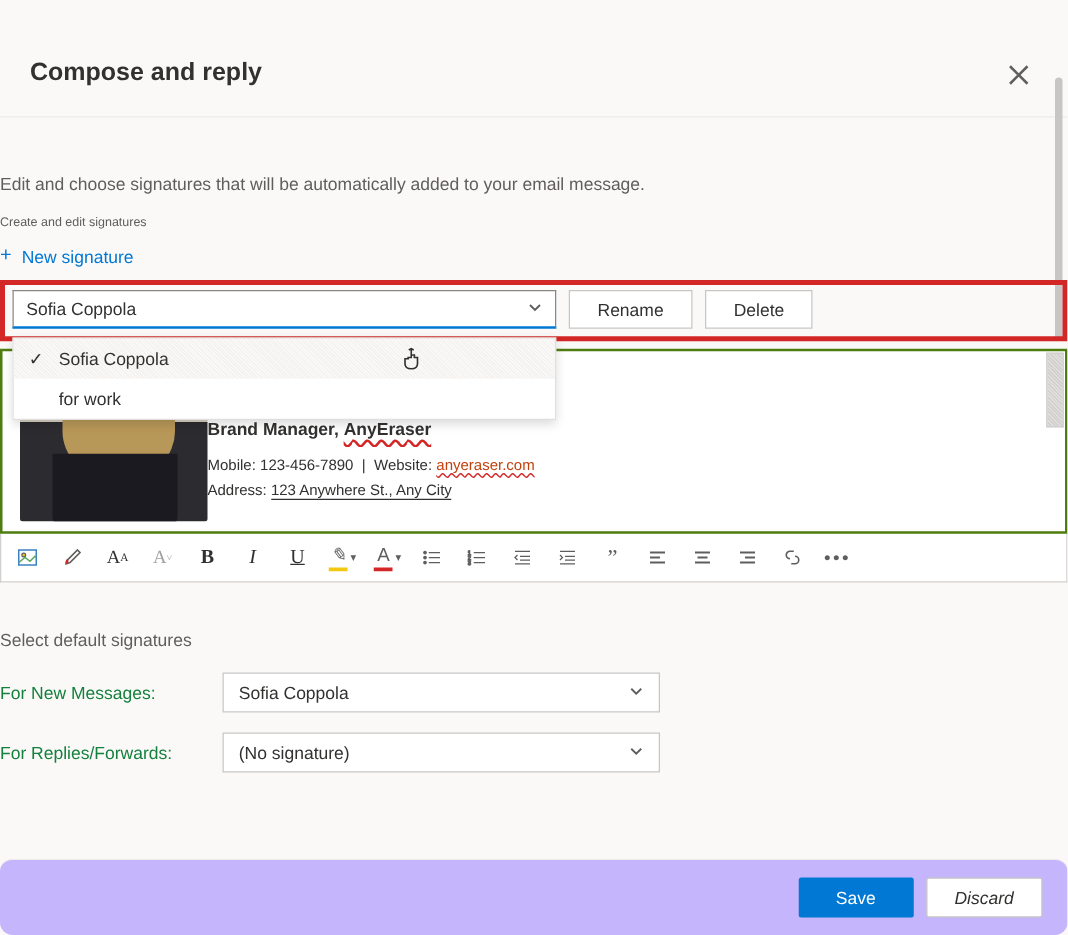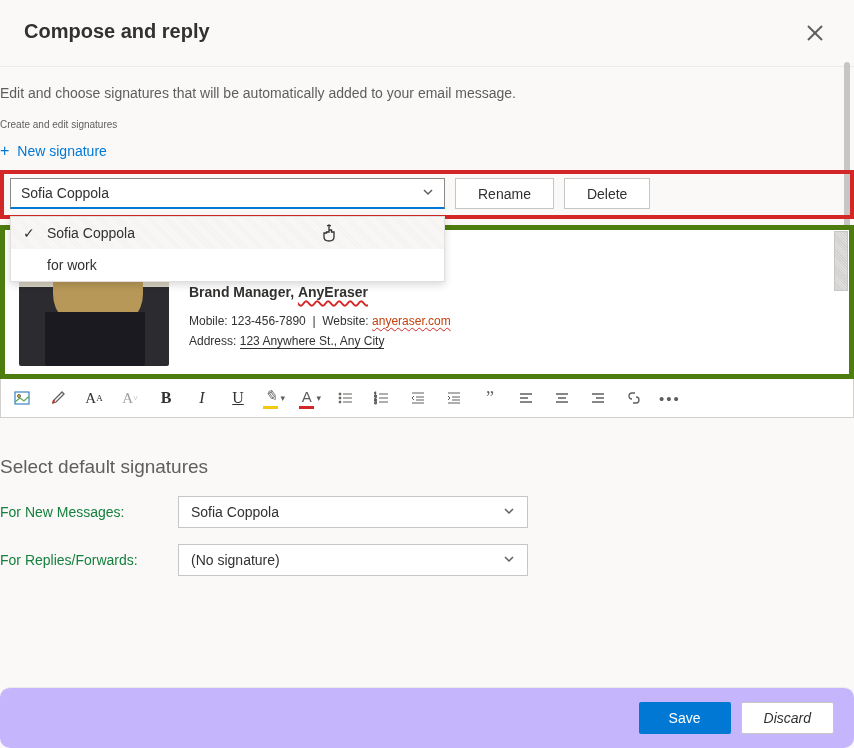--- a/index.html
+++ b/index.html
@@ -4,21 +4,21 @@
   <style>
     * { box-sizing: border-box; margin: 0; padding: 0; }
     body {
       font-family: 'Segoe UI', Arial, sans-serif;
       background: #faf9f8;
       width: 854px;
       height: 748px;
       overflow: hidden;
       position: relative;
     }
-    .container { padding: 20px 24px 0 24px; }
+    .container { padding: 20px 24px 0 24px; margin-top: 27px; }
     .header { display: flex; justify-content: space-between; align-items: flex-start; }
     .title { font-size: 20px; font-weight: 700; color: #323130; }
     .close-btn { cursor: pointer; color: #605e5c; font-size: 22px; padding: 2px 6px; }
     .divider-top { height: 1px; background: #edebe9; margin-top: 16px; }
     .content { padding: 18px 0 0 0; position: relative; }
     .section-title { font-size: 16px; font-weight: 600; color: #323130; margin-bottom: 10px; }
     .section-desc { font-size: 14px; color: #605e5c; margin-bottom: 18px; }
     .subheading { font-size: 10px; color: #605e5c; margin-bottom: 12px; }
     .new-sig-link { display: flex; align-items: center; gap: 8px; color: #0078d4; font-size: 14px; cursor: pointer; margin-bottom: 10px; }
     .plus { font-size: 16px; font-weight: 400; }
@@ -79,26 +79,25 @@
     .cursor-icon {
       position: absolute;
       left: 310px;
       top: 6px;
       font-size: 16px;
       color: #323130;
     }
 
     .editor-wrap { margin-top: 6px; }
     .preview-box {
-      border: 5px solid #4d7c0f;
+      border: 2px solid #4d7c0f;
       background: #fff;
       position: relative;
       display: flex;
       padding: 14px 14px 8px 14px;
-      gap: 20px;
       min-height: 136px;
     }
     .avatar {
       width: 150px;
       height: 122px;
       background: linear-gradient(to bottom, #d6d0c0 0%, #d6d0c0 35%, #2b2b30 35%, #2b2b30 100%);
       border-radius: 2px;
       position: relative;
       flex: 0 0 150px;
       overflow: hidden;
@@ -168,21 +167,21 @@
     .tb-btn.italic { font-style: italic; font-family: 'Times New Roman', serif; color:#323130; font-size:16px;}
     .tb-btn.underline-l { text-decoration: underline; font-family: 'Times New Roman', serif; color:#323130; font-size:16px;}
     .ul-red { display:inline-block; width:18px; text-align:center; }
     .ul-red .bar { display:block; height:3px; background:#d32626; margin-top:1px;}
     .ul-yellow .bar { background:#f2c811; }
     .caret-sm { font-size:9px; margin-left:2px; color:#605e5c; }
     .quote-mark { font-family: Georgia, serif; font-size: 18px; }
     .ellipsis { letter-spacing: 2px; }
 
     .defaults-section { margin-top: 38px; }
-    .defaults-heading { font-size: 19px; color: #605e5c; margin-bottom: 18px; }
+    .defaults-heading { font-size: 14px; color: #605e5c; margin-bottom: 18px; }
     .default-row { display:flex; align-items:center; gap: 18px; margin-bottom: 16px; }
     .default-label { font-size: 14px; color:#15803d; width: 160px; }
     .select-box {
       width: 350px;
       border: 1px solid #c8c6c4;
       background:#fff;
       padding: 7px 12px;
       display:flex;
       justify-content:space-between;
       align-items:center;

